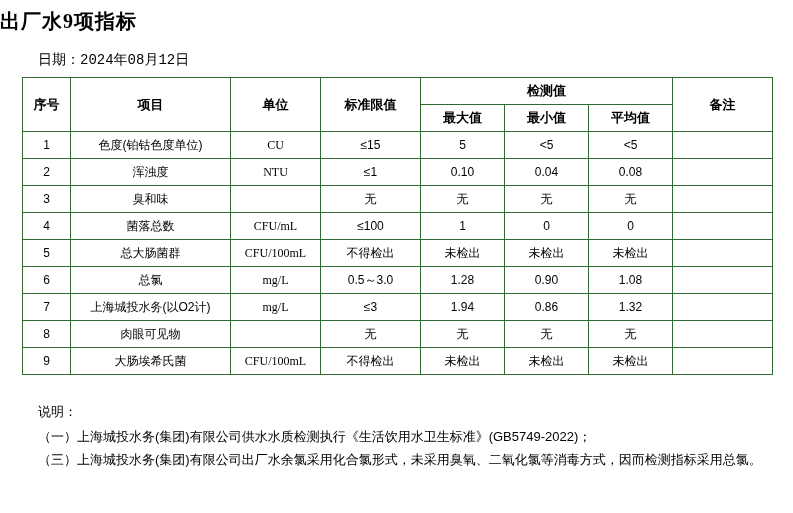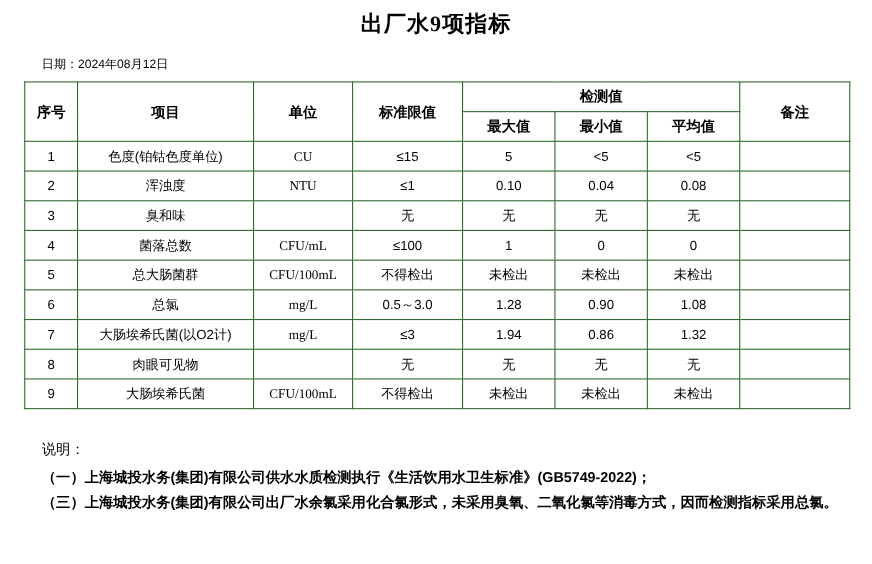--- a/index.html
+++ b/index.html
@@ -15,31 +15,30 @@
     overflow: hidden;
     position: relative;
   }
   .page {
     position: relative;
     width: 793px;
     height: 513px;
     box-sizing: border-box;
   }
   .doc-title {
-    text-align: center;
     font-size: 20px;
     font-weight: bold;
     letter-spacing: 1px;
     padding-top: 8px;
     font-family: "Liberation Serif", serif;
   }
   .date-line {
     margin: 16px 0 8px 38px;
-    font-size: 11px;
-    font-family: Liberation Sans, sans-serif;
+    font-size: 14px;
+    font-family: Liberation Mono, monospace;
   }
   table.main {
     border-collapse: collapse;
     margin-left: 22px;
     width: 750px;
     table-layout: fixed;
     font-size: 12px;
   }
   table.main th, table.main td {
     border: 1px solid #2f6b2f;
@@ -75,21 +74,20 @@
   .notes {
     margin: 26px 0 0 38px;
     font-size: 13px;
     line-height: 1.75;
   }
   .notes .head {
     margin-bottom: 2px;
   }
   .notes .line {
     white-space: nowrap;
-    font-weight: bold;
   }
   .hdr-span {
     font-weight: bold;
   }
 </style>
 </head>
 <body>
 
 <div class="page">
 
@@ -179,21 +177,21 @@
         <td class="item-cell">总氯</td>
         <td class="left-pad mono">mg/L</td>
         <td class="left-pad">0.5～3.0</td>
         <td>1.28</td>
         <td>0.90</td>
         <td>1.08</td>
         <td></td>
       </tr>
       <tr>
         <td>7</td>
-        <td class="item-cell">大肠埃希氏菌(以O2计)</td>
+        <td class="item-cell">上海城投水务(以O2计)</td>
         <td class="left-pad mono">mg/L</td>
         <td class="left-pad">≤3</td>
         <td>1.94</td>
         <td>0.86</td>
         <td>1.32</td>
         <td></td>
       </tr>
       <tr>
         <td>8</td>
         <td class="item-cell">肉眼可见物</td>

